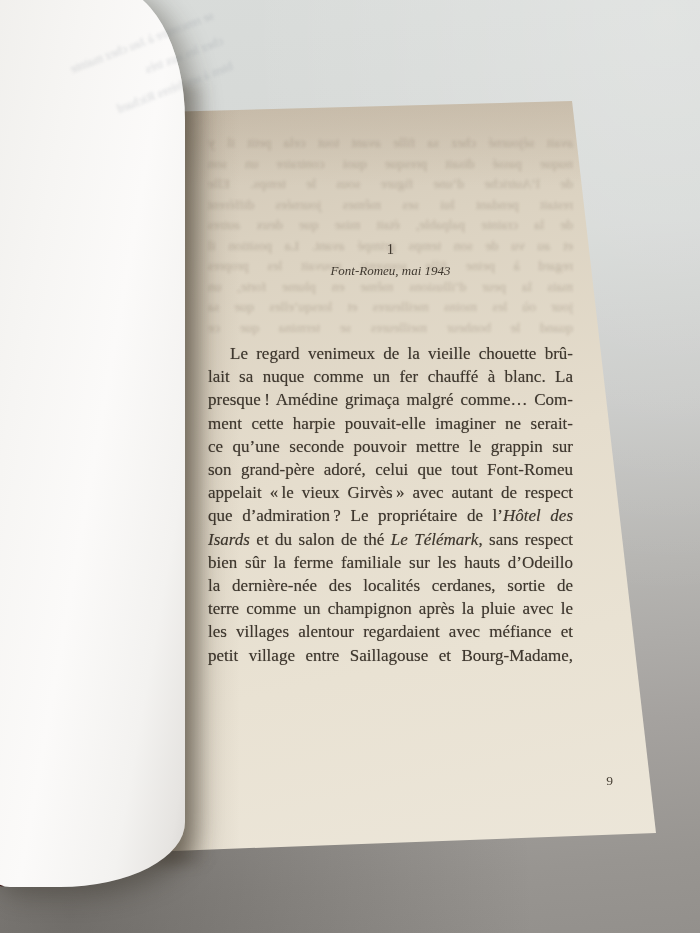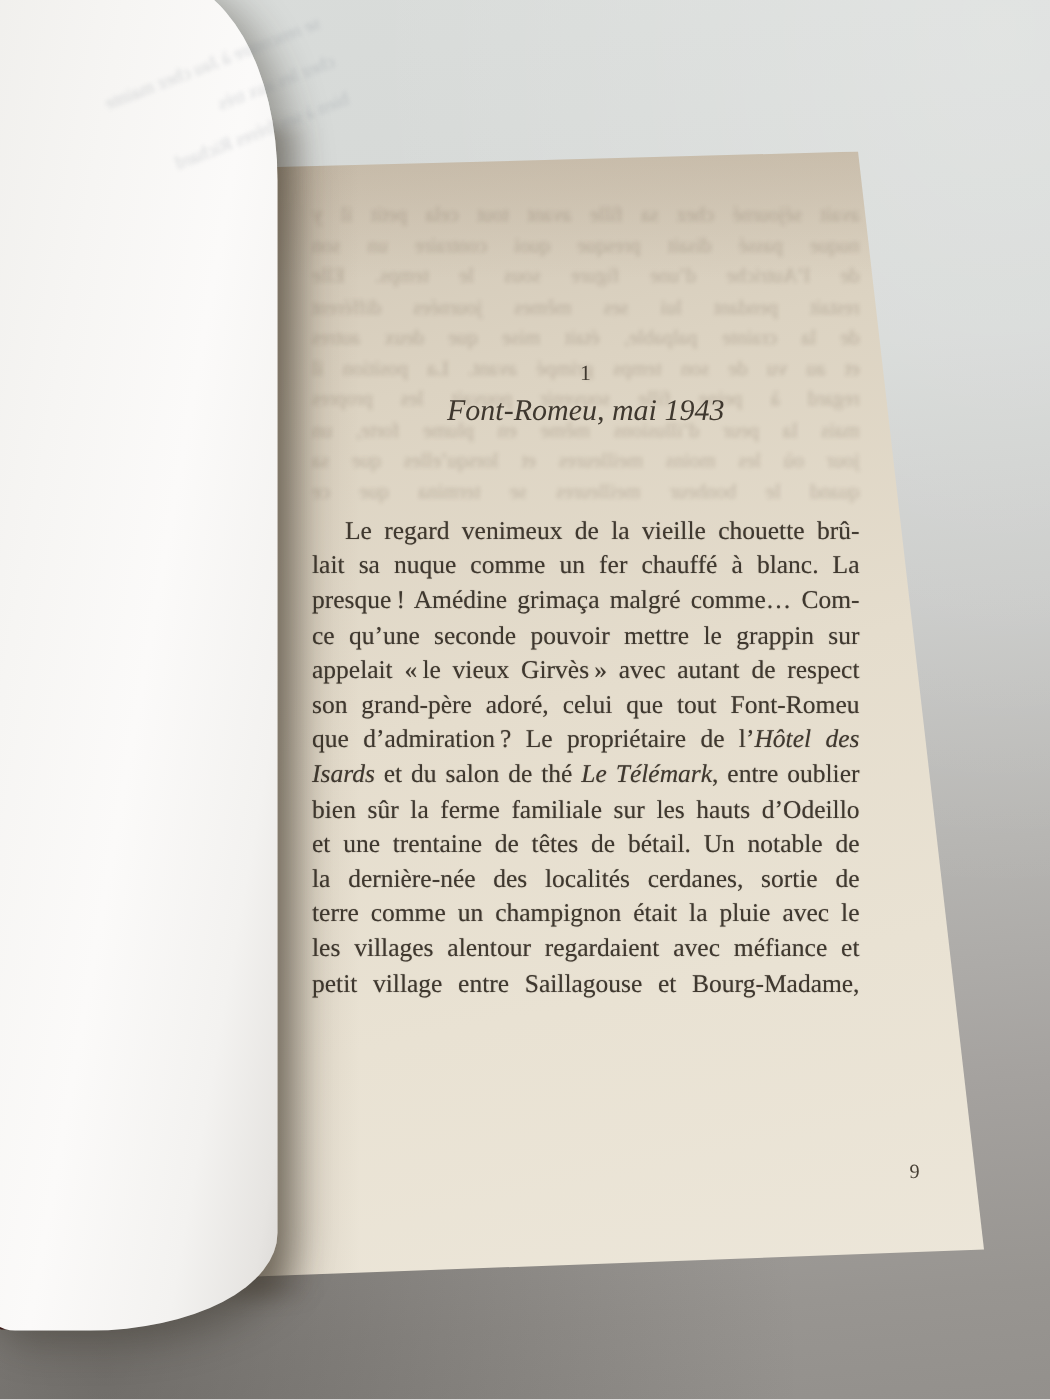--- a/index.html
+++ b/index.html
@@ -41,21 +41,21 @@
   .ghost-front .ghost-line {
     line-height: 20.5px; text-align: justify; text-align-last: justify;
     white-space: nowrap; overflow: hidden;
   }
   .chapter-number {
     position: absolute; left: 48px; top: 146px; width: 365px;
     text-align: center; font-size: 14.5px; letter-spacing: 0.5px;
   }
   .chapter-subtitle {
     position: absolute; left: 48px; top: 168px; width: 365px;
-    text-align: center; font-style: italic; font-size: 20px;
+    text-align: center; font-style: italic; font-size: 13px;
   }
   .para {
     position: absolute; left: 48px; top: 247px; width: 365px;
     font-size: 17px;
     text-shadow: 0 0 0.7px rgba(63,56,47,0.55);
   }
   .body-line {
     line-height: 23.2px;
     text-align: justify; text-align-last: justify;
   }
@@ -127,29 +127,29 @@
       </div>
 
     <div class="chapter-number">1</div>
 
     <div class="chapter-subtitle">Font-Romeu, mai 1943</div>
 
     <div class="para">
         <div class="body-line indent"><span>Le regard venimeux de la vieille chouette brû-</span></div>
         <div class="body-line"><span>lait sa nuque comme un fer chauffé à blanc. La</span></div>
         <div class="body-line"><span>presque ! Amédine grimaça malgré comme… Com-</span></div>
+        <div class="body-line"><span>ment cette harpie pouvait-elle imaginer ne serait-</span></div>
         <div class="body-line"><span>ce qu’une seconde pouvoir mettre le grappin sur</span></div>
+        <div class="body-line"><span>son grand-père adoré, celui que tout Font-Romeu</span></div>
         <div class="body-line"><span>appelait « le vieux Girvès » avec autant de respect</span></div>
-        <div class="body-line"><span>son grand-père adoré, celui que tout Font-Romeu</span></div>
         <div class="body-line"><span>que d’admiration ? Le propriétaire de l’</span><em>Hôtel des</em></div>
-        <div class="body-line"><em>Isards</em><span> et du salon de thé </span><em>Le Télémark</em><span>, entre oublier</span></div>
+        <div class="body-line"><em>Isards</em><span> et du salon de thé </span><em>Le Télémark</em><span>, sans respect</span></div>
         <div class="body-line"><span>bien sûr la ferme familiale sur les hauts d’Odeillo</span></div>
-        <div class="body-line"><span>et une trentaine de têtes de bétail. Un notable de</span></div>
         <div class="body-line"><span>la dernière-née des localités cerdanes, sortie de</span></div>
-        <div class="body-line"><span>terre comme un champignon était la pluie avec le</span></div>
+        <div class="body-line"><span>terre comme un champignon après la pluie avec le</span></div>
         <div class="body-line"><span>les villages alentour regardaient avec méfiance et</span></div>
         <div class="body-line"><span>petit village entre Saillagouse et Bourg-Madame,</span></div>
       </div>
 
     <div class="page-number">9</div>
   </div>
 
   <div class="gutter-shadow z2"></div>
 
   <div class="cover-edge z3"></div>

